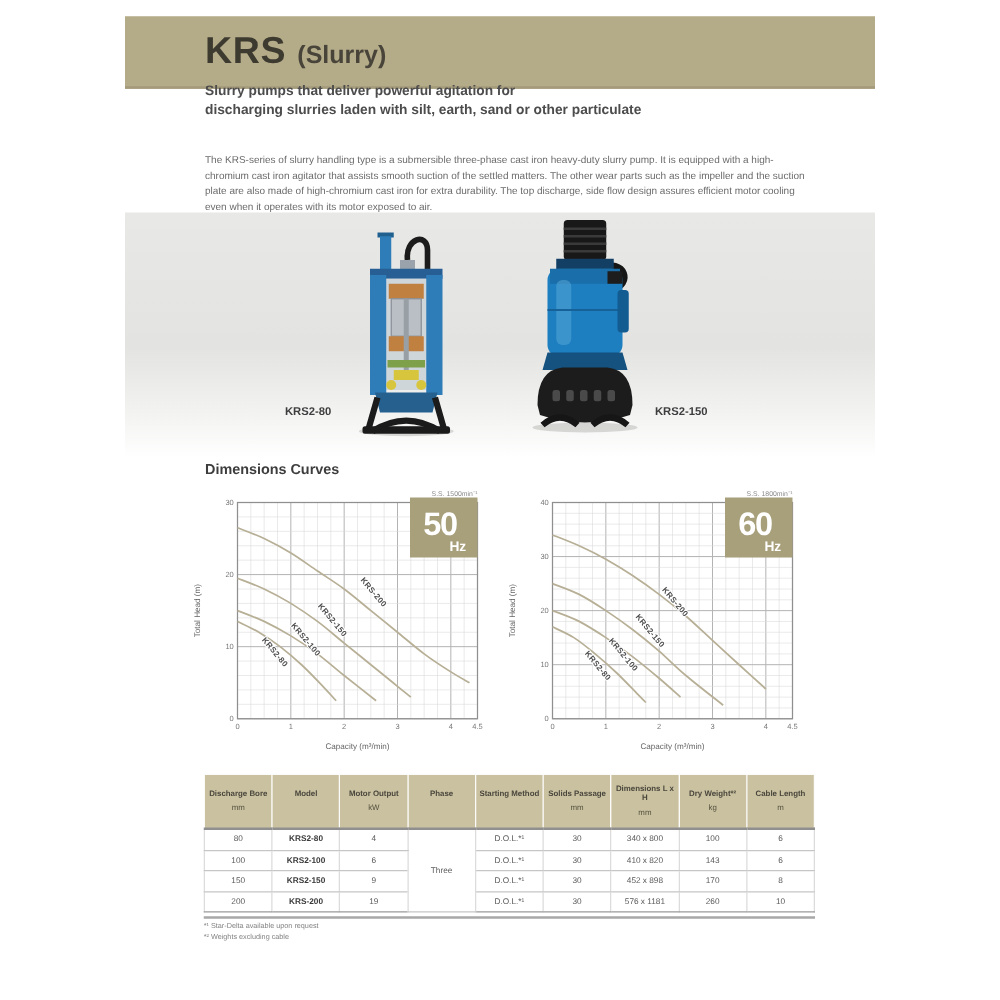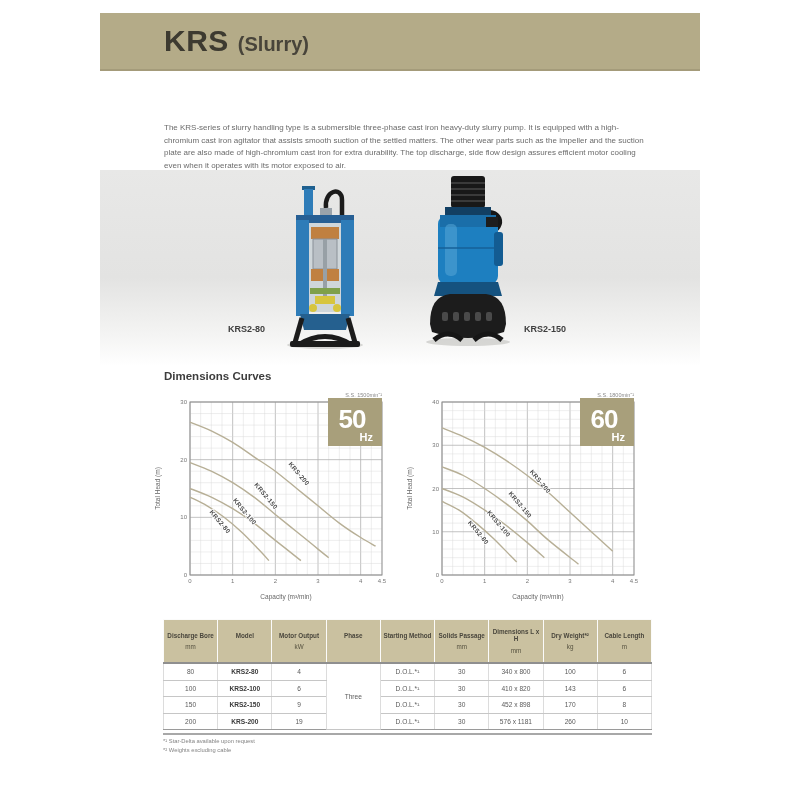--- a/index.html
+++ b/index.html
@@ -73,20 +73,24 @@
 
 <div class="canvas">
   <div class="page">
 
     <div class="header-bar">
       <div class="title-wrap">
         <span class="page-title">KRS</span><span class="title-suffix">(Slurry)</span>
       </div>
     </div>
 
+    <div class="intro">
+      <div>Slurry pumps that deliver powerful agitation for</div>
+      <div>discharging slurries laden with silt, earth, sand or other particulate</div>
+    </div>
 
     <p class="desc">The KRS-series of slurry handling type is a submersible three-phase cast iron heavy-duty slurry pump. It is equipped with a high-chromium cast iron agitator that assists smooth suction of the settled matters. The other wear parts such as the impeller and the suction plate are also made of high-chromium cast iron for extra durability. The top discharge, side flow design assures efficient motor cooling even when it operates with its motor exposed to air.</p>
 
     <div class="product-band">
 
       <svg class="pump1" width="90" height="168" viewBox="0 0 90 168">
         <ellipse cx="45" cy="163" rx="38" ry="4" fill="#c7c7c5" opacity="0.7"></ellipse>
         <path d="M46 26 C44 8 62 4 62 18 L62 34" stroke="#1b1b1b" stroke-width="4.5" fill="none"></path>
         <rect x="22" y="4" width="13" height="4" fill="#1f608f"></rect>
         <rect x="24" y="7" width="9" height="33" fill="#2e7cb8"></rect>

